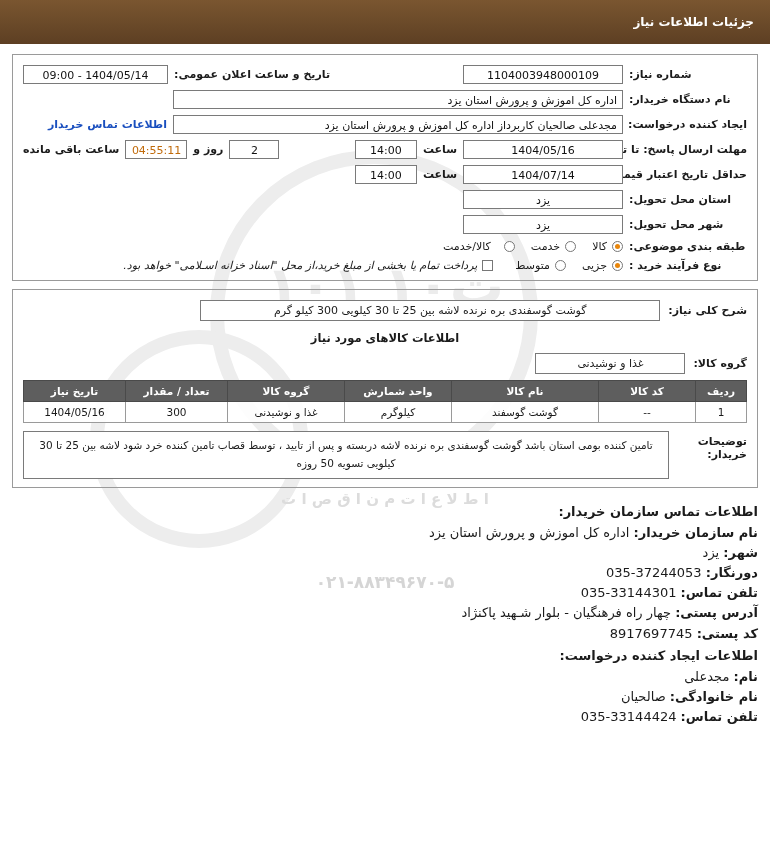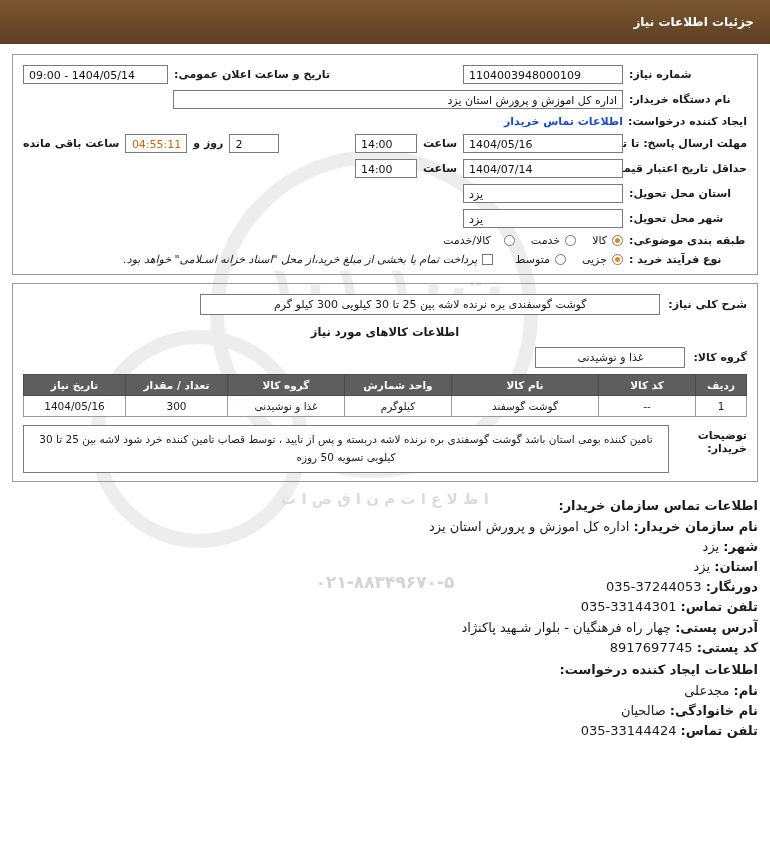--- a/index.html
+++ b/index.html
@@ -125,21 +125,21 @@
     text-align: left;
   }
   .fld {
     border: 1px solid #7a7a7a;
     background: #fff;
     height: 19px;
     line-height: 19px;
     font-size: 11px;
     padding: 0 5px;
     box-sizing: border-box;
-    text-align: left;
+    text-align: center;
     color: #111;
     overflow: hidden;
     white-space: nowrap;
   }
   .fld.right { text-align: right; }
   .f-long { width: 450px; }
   .f-med { width: 160px; }
   .f-xs { width: 62px; }
   .f-date { width: 145px; }
   .f-tiny { width: 50px; }
@@ -292,20 +292,21 @@
         <div class="fld f-date">1404/05/14 - 09:00</div>
       </div>
 
       <div class="row">
         <div class="lbl lbl-w">نام دستگاه خریدار:</div>
         <div class="fld f-long right">اداره کل اموزش و پرورش استان یزد</div>
       </div>
 
       <div class="row">
         <div class="lbl lbl-w">ایجاد کننده درخواست:</div>
+        <div class="fld f-long right">مجدعلی صالحیان کاربرداز اداره کل اموزش و پرورش استان یزد</div>
         <div class="lbl" style="color:#1a4fbf;">اطلاعات تماس خریدار</div>
       </div>
 
       <div class="row">
         <div class="lbl lbl-w">مهلت ارسال پاسخ: تا تاریخ:</div>
         <div class="fld f-med">1404/05/16</div>
         <div class="lbl">ساعت</div>
         <div class="fld f-xs">14:00</div>
         <div class="spacer"></div>
         <div class="fld f-tiny">2</div>
@@ -416,24 +417,20 @@
     <div class="hd">اطلاعات تماس سازمان خریدار:</div>
     <div class="ln">
       <b>نام سازمان خریدار:</b>
       <span>اداره کل اموزش و پرورش استان یزد</span>
     </div>
     <div class="ln">
       <b>شهر:</b>
       <span>یزد</span>
     </div>
     <div class="ln">
-      <b>استان:</b>
-      <span>یزد</span>
-    </div>
-    <div class="ln">
       <b>دورنگار:</b>
       <span>37244053-035</span>
     </div>
     <div class="ln">
       <b>تلفن تماس:</b>
       <span>33144301-035</span>
     </div>
     <div class="ln">
       <b>آدرس پستی:</b>
       <span>چهار راه فرهنگیان - بلوار شـهید پاکنژاد</span>

